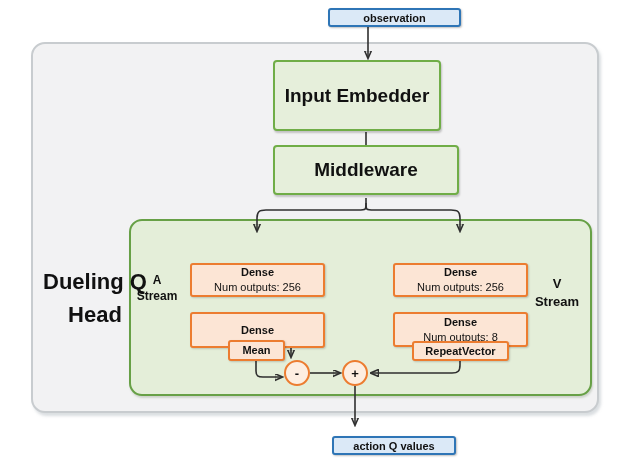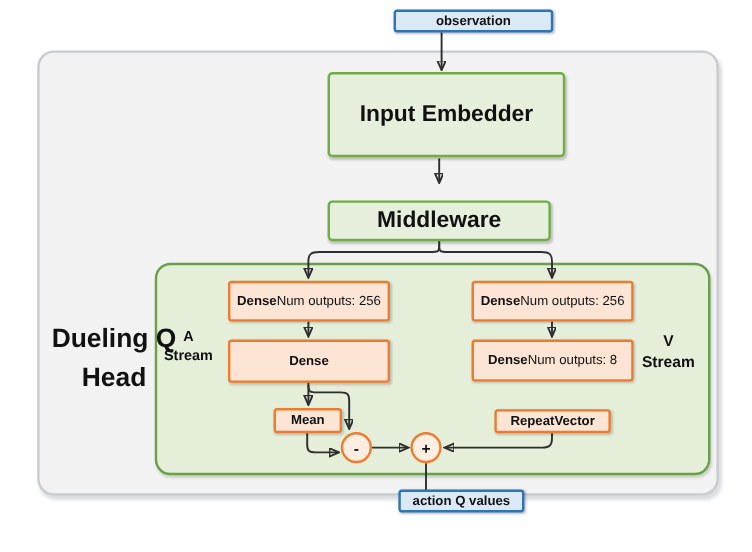--- a/index.html
+++ b/index.html
@@ -30,21 +30,21 @@
     overflow: hidden;
     color: var(--text-color);
   }
   .abs { position: absolute; box-sizing: border-box; }
   .center {
     display: flex;
     align-items: center;
     justify-content: center;
     text-align: center;
   }
-  .col { flex-direction: row; }
+  .col { flex-direction: column; margin-top: 29px; }
 
   .gray-container {
     left: 31px; top: 42px; width: 568px; height: 371px;
     background: var(--gray-fill);
     border: 2px solid var(--gray-border);
     border-radius: 14px;
     box-shadow: 2px 3px 3px rgba(150,160,170,0.35);
   }
   .green-container {
     left: 129px; top: 219px; width: 463px; height: 177px;
@@ -90,31 +90,31 @@
   .side-label {
     font-weight: bold;
     white-space: pre-line;
     line-height: 1.35;
   }
   .dueling-label { left: 34px; top: 265px; width: 122px; font-size: 22px; line-height: 1.5; }
   .a-stream-label { left: 131px; top: 272px; width: 52px; font-size: 12px; }
   .v-stream-label { left: 528px; top: 275px; width: 58px; font-size: 13px; }
 
   .obs-box        { left: 301px; top: 8px;   width: 133px; height: 19px; }
-  .input-embedder { left: 273px; top: 60px;  width: 198px; height: 71px; }
-  .middleware     { left: 273px; top: 167px; width: 186px; height: 34px; }
+  .input-embedder { left: 273px; top: 60px;  width: 168px; height: 71px; }
+  .middleware     { left: 273px; top: 145px; width: 186px; height: 50px; }
   .dense-a1 { left: 190px; top: 234px; width: 135px; height: 34px; }
   .dense-a2 { left: 190px; top: 283px; width: 135px; height: 36px; }
   .dense-v1 { left: 393px; top: 234px; width: 135px; height: 34px; }
   .dense-v2 { left: 393px; top: 283px; width: 135px; height: 35px; }
   .mean-box   { left: 228px; top: 340px; width: 57px; height: 21px; font-weight: bold; }
   .repeat-box { left: 412px; top: 341px; width: 97px; height: 20px; font-weight: bold; }
   .minus-circle { left: 284px; top: 360px; }
   .plus-circle  { left: 342px; top: 360px; }
-  .action-box { left: 305px; top: 408px; width: 105px; height: 19px; }
+  .action-box { left: 305px; top: 436px; width: 124px; height: 19px; }
 
   svg.wires {
     position: absolute; left: 0; top: 0;
     width: 627px; height: 460px;
     pointer-events: none;
   }
   svg.wires path {
     stroke: var(--line-color);
     stroke-width: 1.6;
     fill: none;

